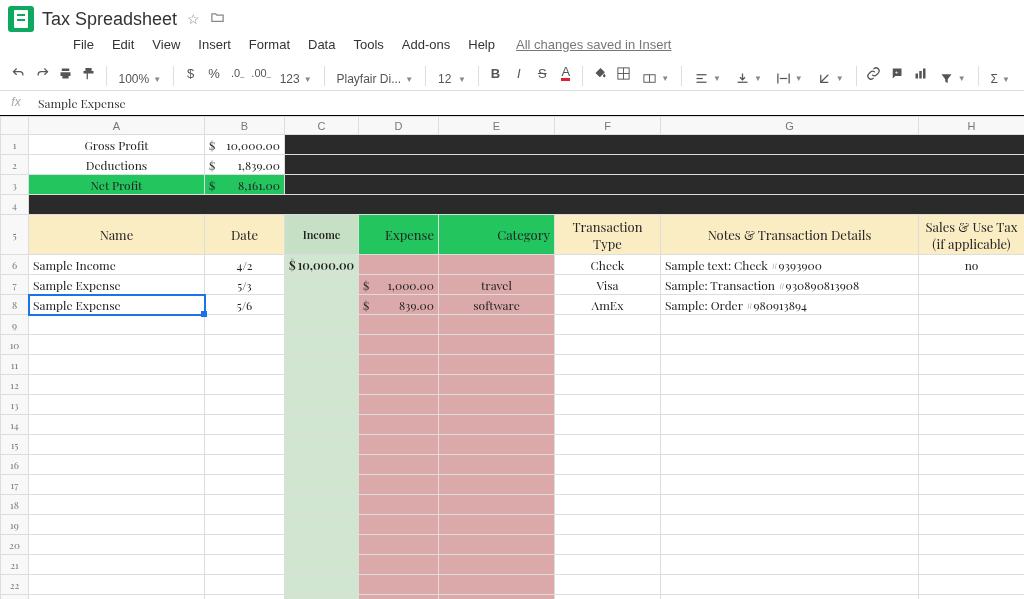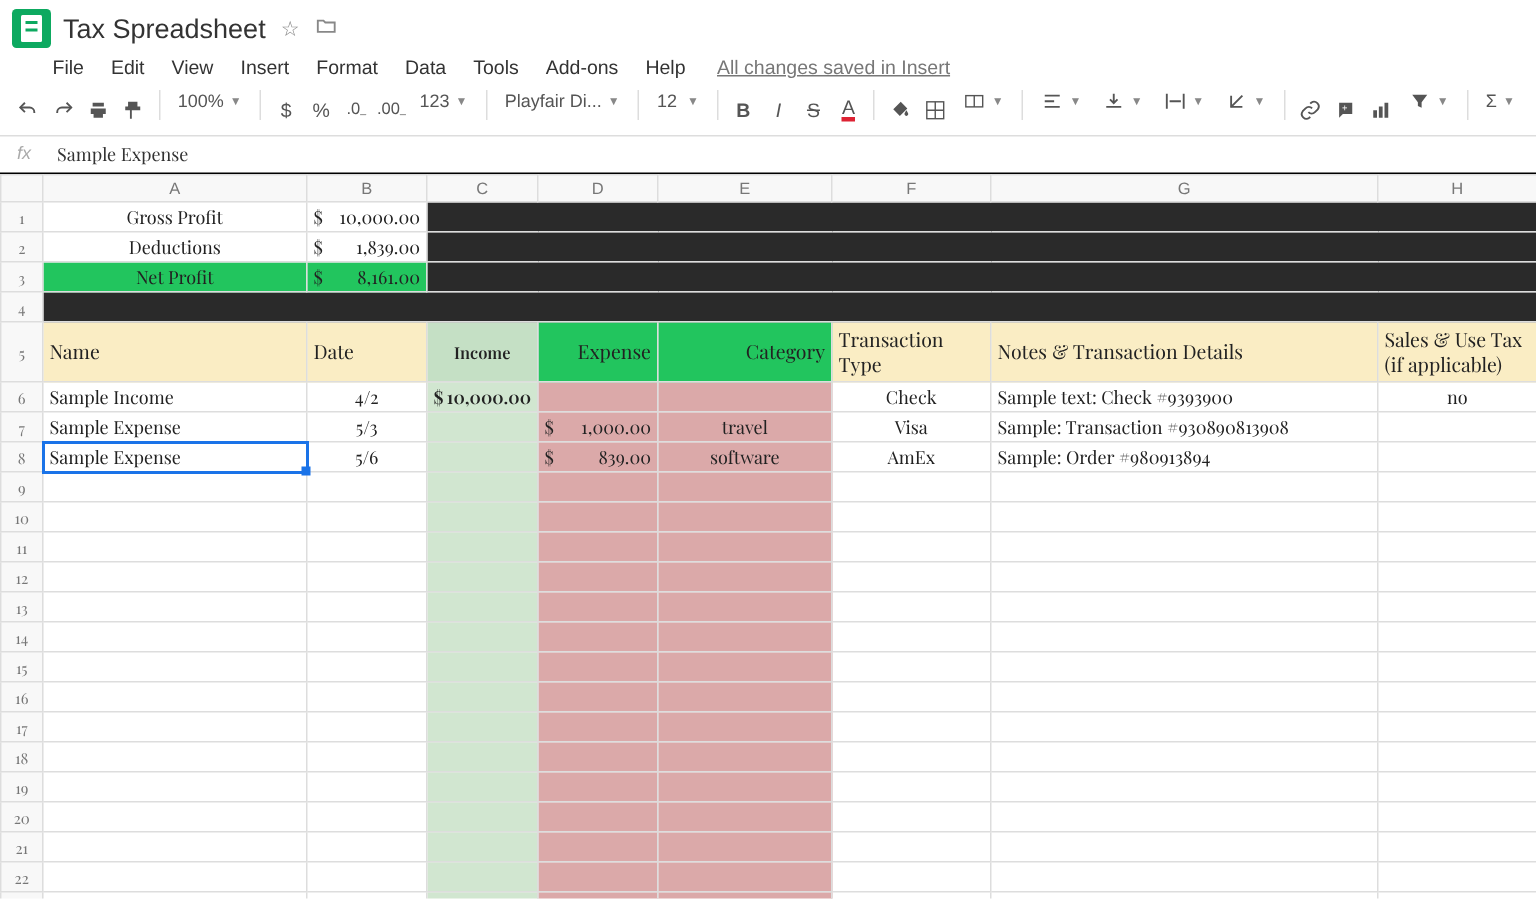--- a/index.html
+++ b/index.html
@@ -6,25 +6,25 @@
   body { font-family: Arial, sans-serif; font-size: 13px; background: #fff; width: 1024px; height: 599px; overflow: hidden; color: #222; }
   .top-bar { display: flex; align-items: center; padding: 6px 8px 2px 8px; }
   .logo { width: 26px; height: 26px; background: #0da960; border-radius: 3px; display: flex; align-items: center; justify-content: center; position: relative; margin-right: 8px; }
   .logo-inner { width: 14px; height: 18px; background: #fff; border-radius: 1px; position: relative; }
   .logo-lines::before,.logo-lines::after{content:"";position:absolute;background:#0da960;height:2px;left:3px;right:3px;}
   .logo-lines::before{top:4px;} .logo-lines::after{top:9px;}
   .title-area { display: flex; flex-direction: column; justify-content: flex-end; }
   .title-row { display: flex; align-items: center; gap: 10px; }
   .doc-title { font-size: 18px; color: #333; font-weight: 400; }
   .star,.folder { color: #888; font-size: 14px; cursor: pointer; }
-  .menu-bar { display: flex; gap: 0; padding-left: 26px; align-items: center; font-size: 13px; color: #333; margin-top: -1px; }
+  .menu-bar { display: flex; gap: 0; padding-left: 64px; align-items: center; font-size: 13px; color: #333; margin-top: -1px; }
   .menu-item { padding: 4px 9px; cursor: pointer; }
   .save-status { color: #777; padding-left: 12px; text-decoration: underline; cursor: pointer; }
 
-  .toolbar { display: flex; align-items: flex-start; gap: 2px; padding: 4px 8px; border-bottom: 1px solid #ddd; }
+  .toolbar { display: flex; align-items: flex-end; gap: 2px; padding: 4px 8px; border-bottom: 1px solid #ddd; }
   .tb-btn { width: 24px; height: 26px; display: flex; align-items: center; justify-content: center; color: #555; cursor: pointer; font-size: 13px; }
   .tb-sep { width: 1px; height: 20px; background: #ddd; margin: 0 4px; }
   .tb-combo { display: flex; align-items: center; padding: 0 6px; color: #555; cursor: pointer; font-size: 12px; gap:4px;}
   .tb-combo .arrow { font-size: 8px; color:#888;}
   .font-name { min-width: 56px; white-space: nowrap; overflow:hidden; text-overflow: ellipsis; }
   .font-size { min-width: 16px; }
   svg { width: 15px; height: 15px; }
 
   .fx-row { display: flex; align-items: flex-start; border-bottom: 1px solid #000000; }
   .fx-label { width: 32px; text-align: center; font-style: italic; color: #aaa; font-size: 12px; padding: 4px 0; }
@@ -32,21 +32,21 @@
 
   .grid { position: relative; }
   table { border-collapse: collapse; table-layout: fixed; width: 1024px; }
   th,td { border: 1px solid #ddd; }
   .col-hdr th { background: #f8f8f8; font-weight: 400; color: #777; font-size: 11px; height: 18px; }
   .row-hdr { background: #f8f8f8; text-align: center; color: #777; font-size: 10px; width: 28px; }
   td { height: 20px; vertical-align: middle; padding: 0 4px; font-family: "Playfair Display", Georgia, serif; font-size: 12px; }
   .row-5 td { height: 40px; }
   .dark { background: #2a2a2a; }
   .light-green { background: #22c55e; }
-  .header-yellow { background: #faedc4; font-family: "Playfair Display", Georgia, serif; font-size: 13px; }
+  .header-yellow { background: #faedc4; text-align: center; font-family: "Playfair Display", Georgia, serif; font-size: 13px; }
   .header-green { background: #c5e0c5; text-align: center; font-family: "Playfair Display", Georgia, serif; font-size: 11px; }
   .header-pink { background: #22c55e; text-align: right; font-family: "Playfair Display", Georgia, serif; font-size: 13px; }
   .col-green { background: #d1e6d0; }
   .col-pink { background: #dba9a9; }
   .money { display: flex; justify-content: space-between; }
   .center { text-align: center; }
   .bold { font-weight: 600; }
   .selected-cell { outline: 2px solid #1a73e8; outline-offset: -1px; position: relative; }
   .selected-cell::after{content:"";position:absolute;right:-3px;bottom:-3px;width:6px;height:6px;background:#1a73e8;}
 </style>

